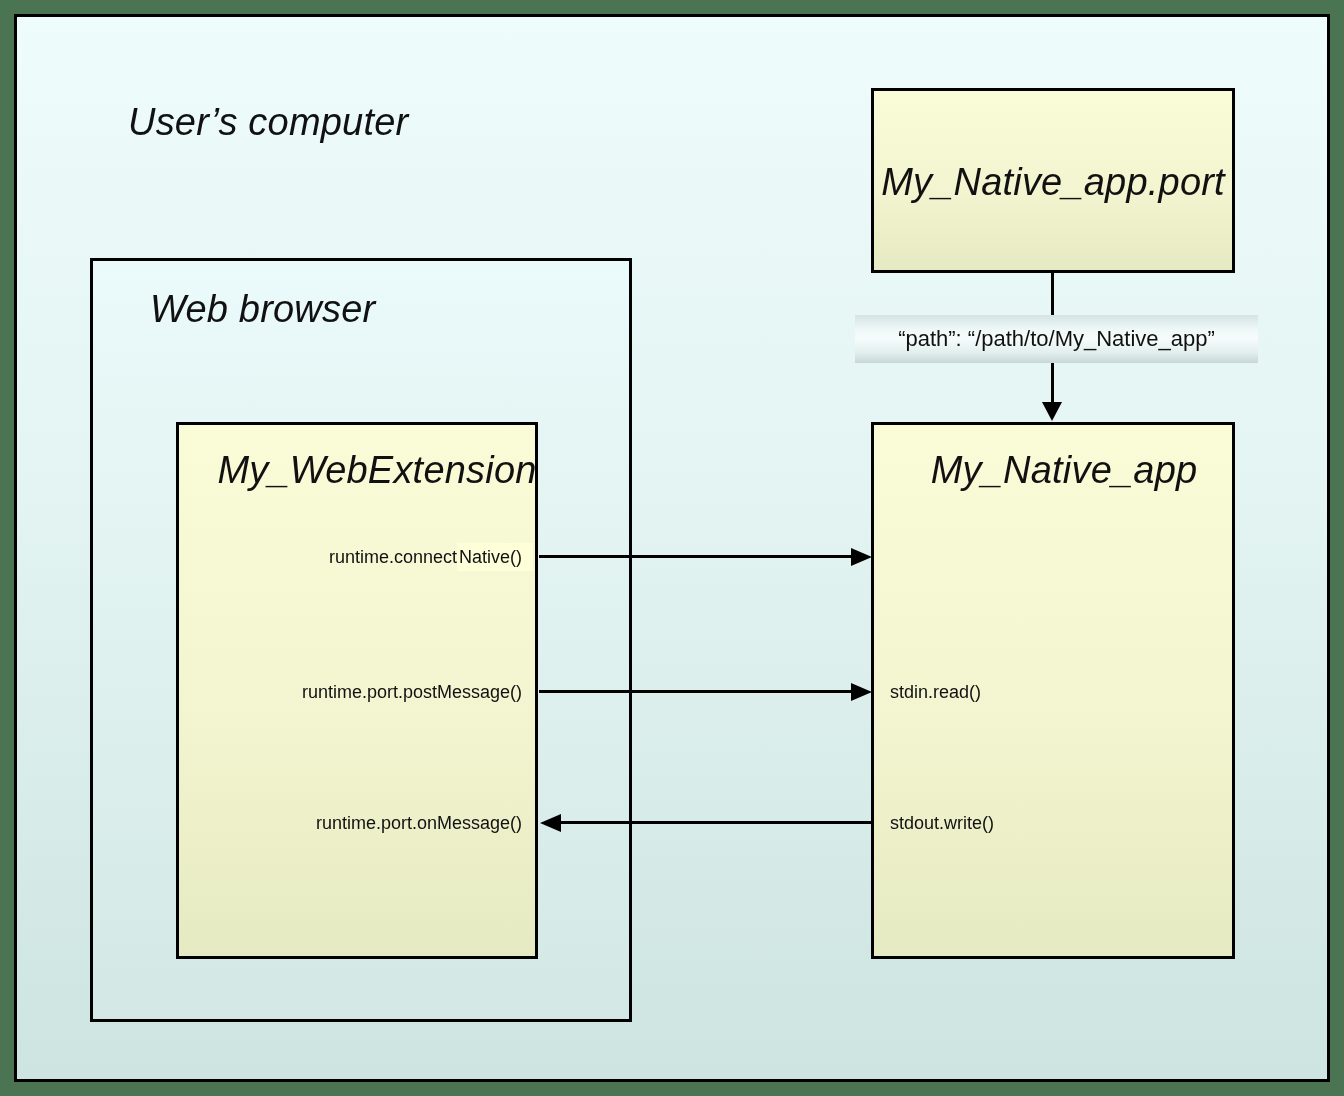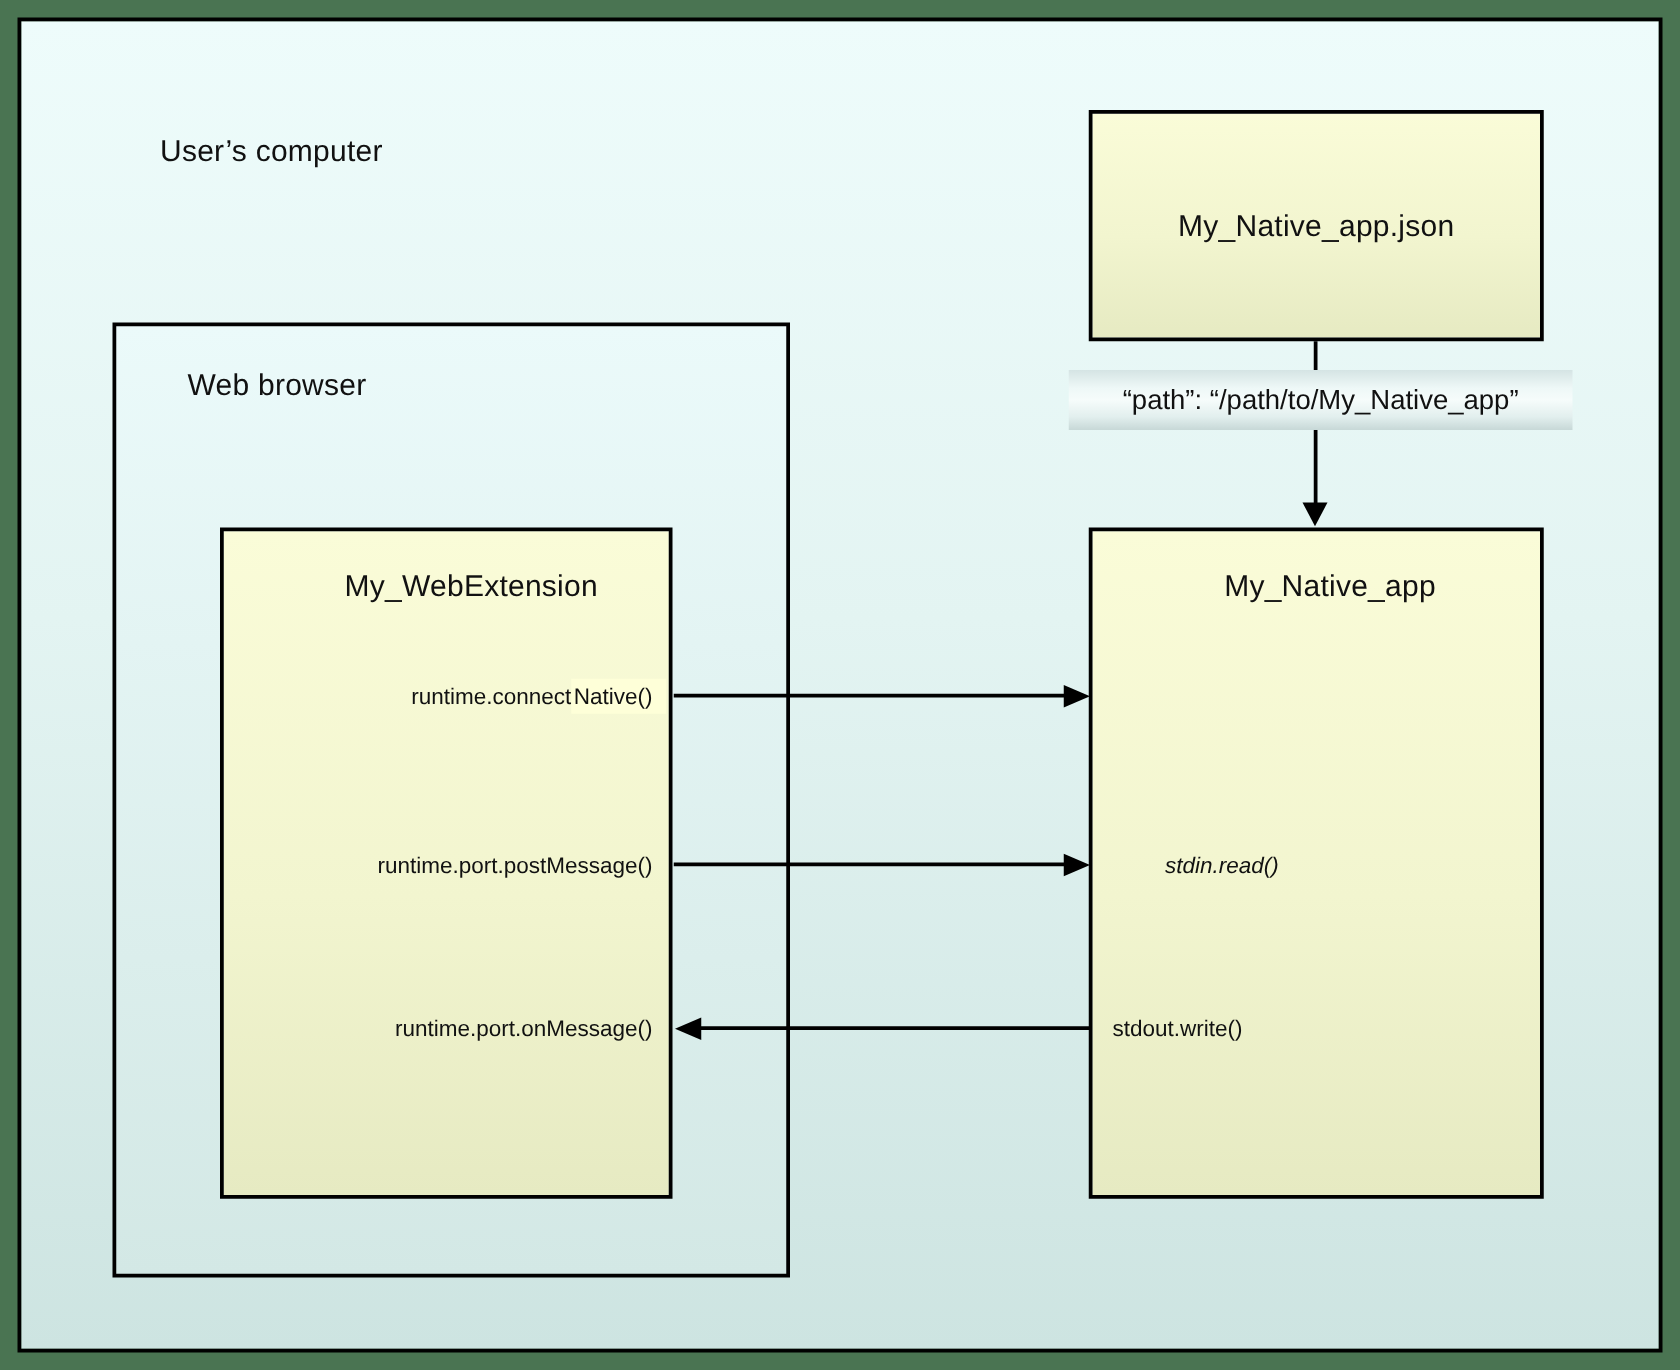--- a/index.html
+++ b/index.html
@@ -33,24 +33,25 @@
   }
   .yellow-box {
     background: linear-gradient(180deg, #fafcd8 0%, #f2f5cf 55%, #e6eac2 100%);
   }
   #ext-box    { left: 176px; top: 422px; width: 362px; height: 537px; }
   #json-box   { left: 871px; top: 88px;  width: 364px; height: 185px; }
   #native-box { left: 871px; top: 422px; width: 364px; height: 537px; }
 
   .big-label {
     position: absolute;
-    font-size: 24px;
+    font-size: 38px;
     line-height: 34px;
     letter-spacing: 0.2px;
     white-space: nowrap;
+    font-style: italic;
   }
   .centered { text-align: center; }
 
   .method-label {
     position: absolute;
     font-size: 18px;
     line-height: 26px;
     white-space: nowrap;
   }
   .hl {
@@ -85,21 +86,21 @@
   }
   .arrow-down {
     position: absolute;
     width: 0; height: 0;
     border-left: 10px solid transparent;
     border-right: 10px solid transparent;
     border-top: 19px solid #000;
   }
   #path-band {
     position: absolute;
-    left: 855px; top: 296px;
+    left: 855px; top: 315px;
     width: 403px; height: 48px;
     background: linear-gradient(180deg, #d5e4e4 0%, #eef8f7 30%, #f6fcfb 50%, #e2efee 78%, #c7d8d7 100%);
     display: flex;
     align-items: center;
     justify-content: center;
     font-size: 22px;
     white-space: nowrap;
     z-index: 5;
   }
 </style>
@@ -111,32 +112,32 @@
   <div class="box" id="outer-box"></div>
   <div class="big-label" style="left:128px; top:105px;">User’s computer</div>
 
   <div class="box" id="browser-box"></div>
   <div class="big-label" style="left:150px; top:292px;">Web browser</div>
 
   <div class="box yellow-box" id="ext-box"></div>
   <div class="big-label centered" style="left:176px; top:453px; width:362px;padding-left:20px;">My_WebExtension</div>
 
   <div class="box yellow-box" id="json-box"></div>
-  <div class="big-label centered" style="left:871px; top:165px; width:364px;">My_Native_app.json</div>
+  <div class="big-label centered" style="left:871px; top:165px; width:364px;">My_Native_app.port</div>
 
   <div class="box yellow-box" id="native-box"></div>
   <div class="big-label centered" style="left:871px; top:453px; width:338px;padding-left:24px;">My_Native_app</div>
 
   <div class="method-label" style="right:822px; top:544px;"><span>runtime.connect</span><span class="hl">Native()</span></div>
 
   <div class="method-label" style="right:822px; top:810px;">runtime.port.onMessage()</div>
 
   <div class="method-label" style="right:822px; top:679px;">runtime.port.postMessage()</div>
 
-  <div class="method-label" style="left:932px; top:679px;font-style:italic;">stdin.read()</div>
+  <div class="method-label" style="left:890px; top:679px;">stdin.read()</div>
 
   <div class="method-label" style="left:890px; top:810px;">stdout.write()</div>
 
   <div class="h-line" style="left:539px; top:555px; width:318px;"></div>
   <div class="arrow-right" style="left:851px; top:548px;"></div>
 
   <div class="h-line" style="left:539px; top:690px; width:318px;"></div>
   <div class="arrow-right" style="left:851px; top:683px;"></div>
 
   <div class="h-line" style="left:555px; top:821px; width:317px;"></div>

